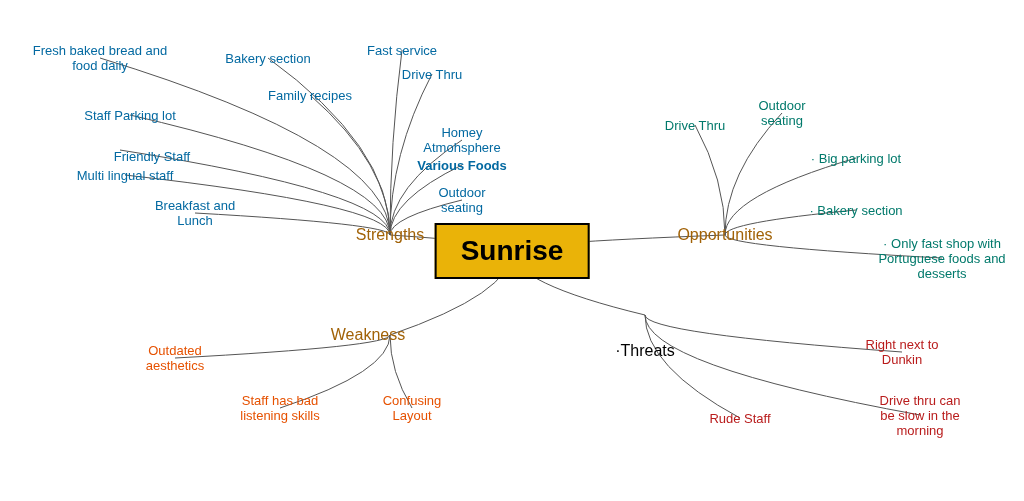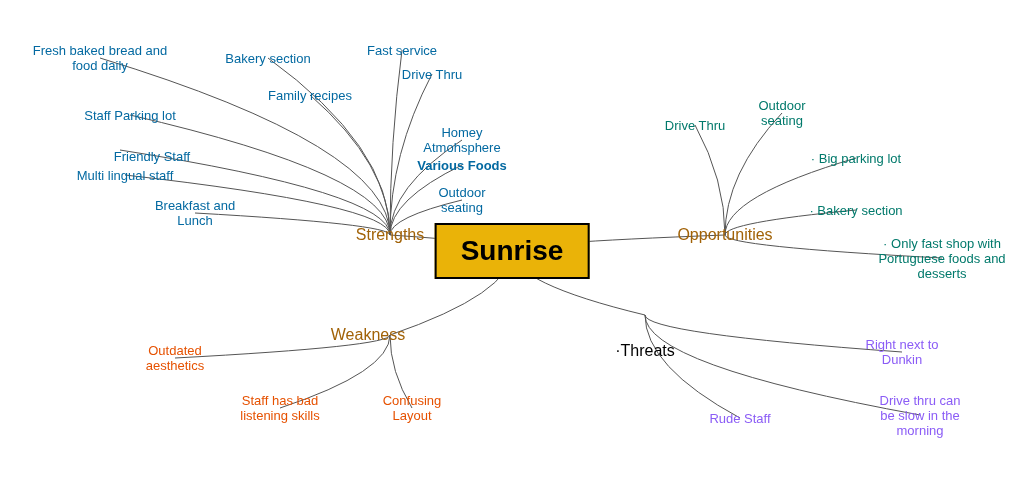--- a/index.html
+++ b/index.html
@@ -44,21 +44,21 @@
     }
     .node.opportunity {
       color: #00796b;
       font-size: 13px;
     }
     .node.weakness {
       color: #e65100;
       font-size: 13px;
     }
     .node.threat {
-      color: #8b5cf6;
+      color: #b91c1c;
       font-size: 13px;
     }
     .node.threat-label {
       color: #000;
       font-size: 16px;
     }
   </style>
 </head>
 <body>
 

